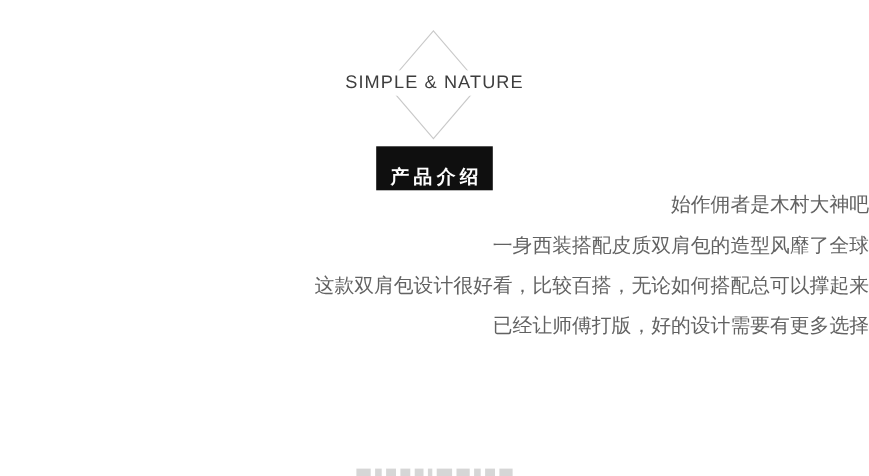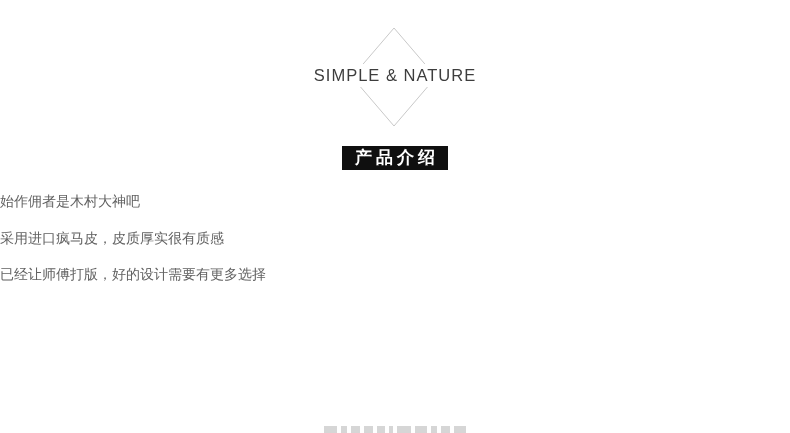--- a/index.html
+++ b/index.html
@@ -33,41 +33,41 @@
     padding: 2px 8px;
     font-size: 16.5px;
     font-weight: 400;
     letter-spacing: 1px;
     color: var(--logo-text, #3d3d3d);
     white-space: nowrap;
   }
 
   .badge {
     position: absolute;
-    top: 146px;
+    top: 133px;
     left: 50%;
     transform: translateX(-50%);
     background: var(--badge-bg, #0f0f0f);
     color: var(--badge-text, #ffffff);
     font-size: 17px;
     font-weight: bold;
     letter-spacing: 4px;
     line-height: 20px;
-    padding: 2px 9px 2px 13px;
+    padding: 18px 9px 2px 13px;
     white-space: nowrap;
   }
 
   .desc {
     position: absolute;
-    top: 184px;
+    top: 168px;
     left: 0;
     width: 100%;
-    text-align: left;
+    text-align: right;
     font-family: "Liberation Serif", "DejaVu Serif", serif;
-    font-size: 14px;
+    font-size: 18px;
     color: var(--body-text, #626262);
   }
   .desc .line {
     height: 36.6px;
     line-height: 36.6px;
     white-space: nowrap;
   }
 
   .strip {
     position: absolute;
@@ -93,21 +93,22 @@
   <svg class="diamond-svg" viewBox="0 0 790 433" aria-hidden="true">
     <polygon points="394,28 436,77 394,126 352,77"></polygon>
   </svg>
 
   <div class="logo">SIMPLE &amp; NATURE</div>
 
   <div class="badge">产品介绍</div>
 
   <div class="desc">
       <div class="line">始作佣者是木村大神吧</div>
-      <div class="line">采用进口疯马皮，皮质厚实很有质感</div>
+      <div class="line">一身西装搭配皮质双肩包的造型风靡了全球</div>
+      <div class="line">这款双肩包设计很好看，比较百搭，无论如何搭配总可以撑起来</div>
       <div class="line">已经让师傅打版，好的设计需要有更多选择</div>
     </div>
 
   <div class="strip">
       <span style="width: 13px;"></span>
       <span style="width: 6px;"></span>
       <span style="width: 9px;"></span>
       <span style="width: 9px;"></span>
       <span style="width: 8px;"></span>
       <span style="width: 4px;"></span>

